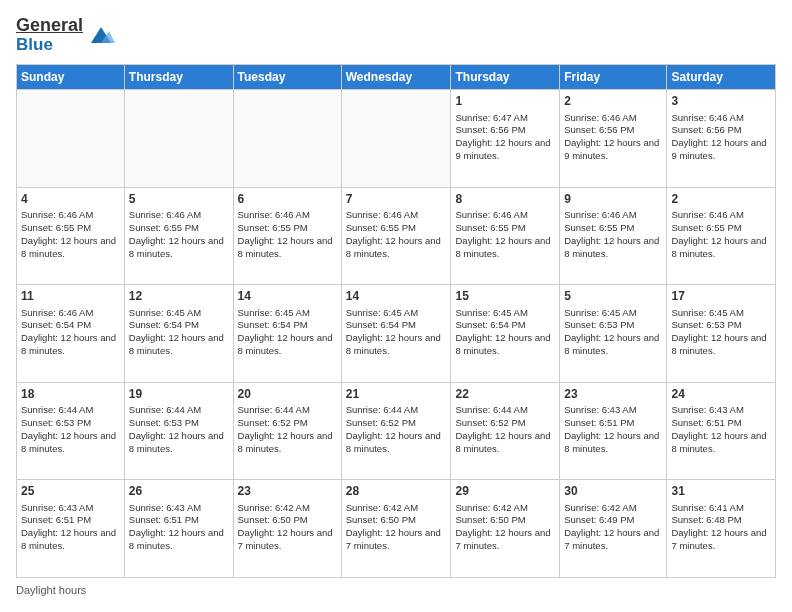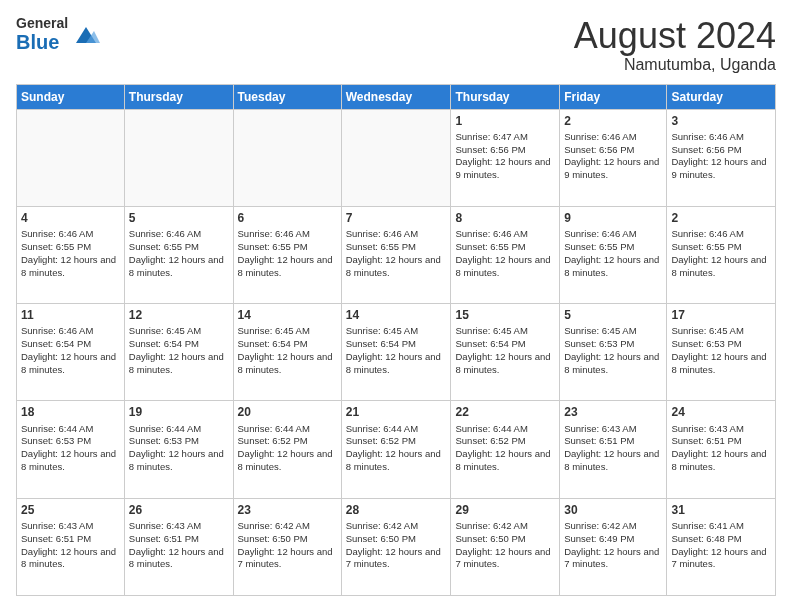--- a/index.html
+++ b/index.html
@@ -26,26 +26,27 @@
     .logo-area {
       display: flex;
       align-items: center;
     }
     .logo-text {
       display: flex;
       flex-direction: column;
       line-height: 1.1;
     }
     .logo-general {
-      font-size: 14px;
+      font-size: 18px;
       font-weight: bold;
       color: #333;
+      text-decoration: underline;
     }
     .logo-blue {
-      font-size: 20px;
+      font-size: 17px;
       font-weight: bold;
       color: #1a6db5;
     }
     .logo-icon {
       width: 28px;
       height: 28px;
       margin-left: 4px;
       color: #1a6db5;
     }
     .title-area {
@@ -112,24 +113,20 @@
   <div class="header">
     <div class="logo-area">
       <div class="logo-text">
         <span class="logo-general">General</span>
         <span class="logo-blue">Blue</span>
       </div>
       <svg class="logo-icon" viewBox="0 0 28 28" xmlns="http://www.w3.org/2000/svg">
         <polygon points="4,22 14,6 24,22" fill="#1a6db5"></polygon>
         <polygon points="14,22 22,10 28,22" fill="#5ba3e0" opacity="0.7"></polygon>
       </svg>
-    </div>
-    <div class="title-area">
-      <div class="month-year">August 2024</div>
-      <div class="location">Namutumba, Uganda</div>
     </div>
   </div>
 
   <table class="calendar">
     <thead>
       <tr>
         <th>Sunday</th>
         <th>Thursday</th>
         <th>Tuesday</th>
         <th>Wednesday</th>
@@ -335,13 +332,16 @@
           <td>
             <span class="day-num">31</span>
             <div class="day-info" style="white-space: pre-line;">Sunrise: 6:41 AM
 Sunset: 6:48 PM
 Daylight: 12 hours and 7 minutes.</div>
           </td>
         </tr>
       </tbody>
   </table>
 
+  <div class="footer">
+    <span>Daylight hours</span>
+  </div>
 </div>
 
 </body></html>

